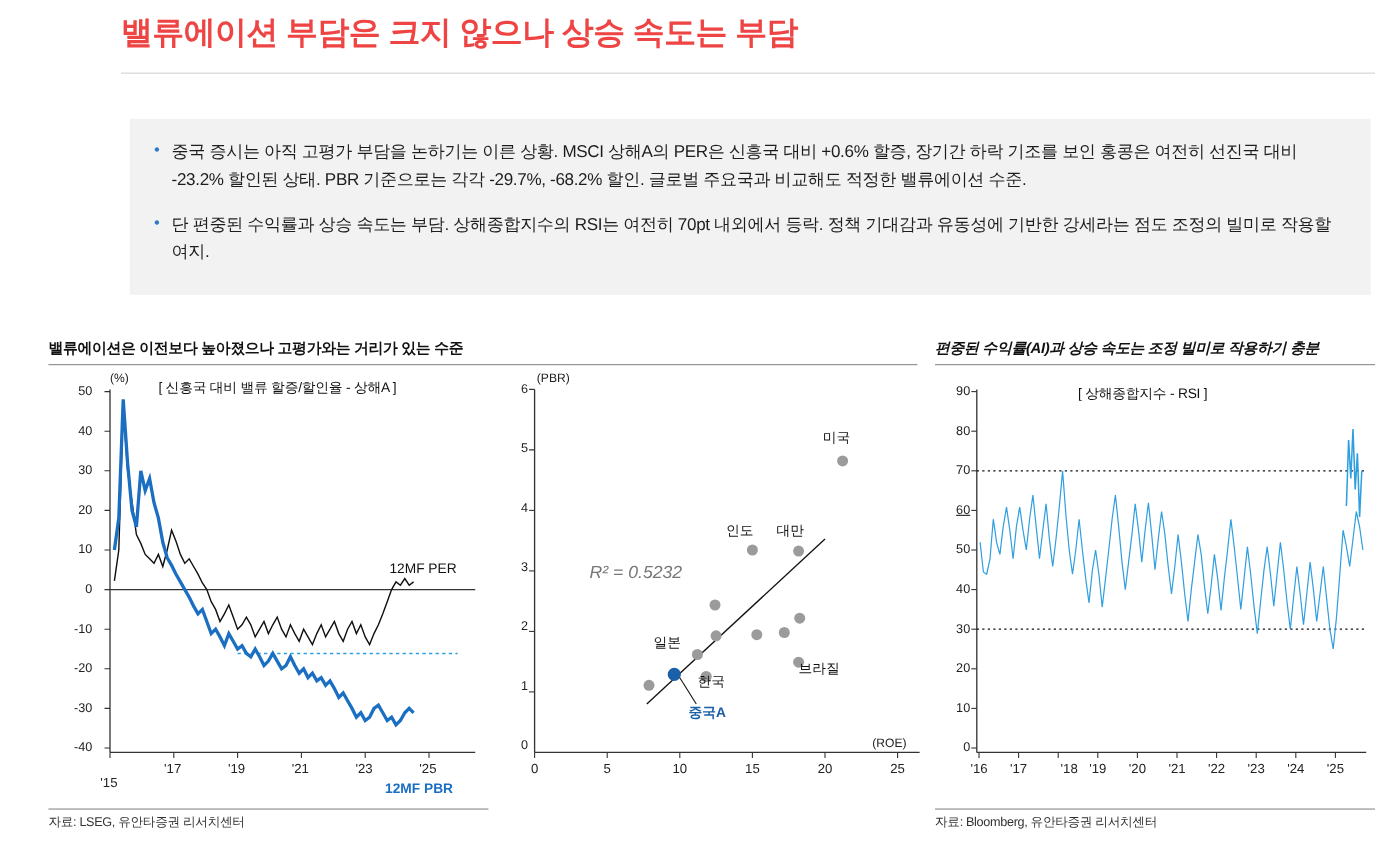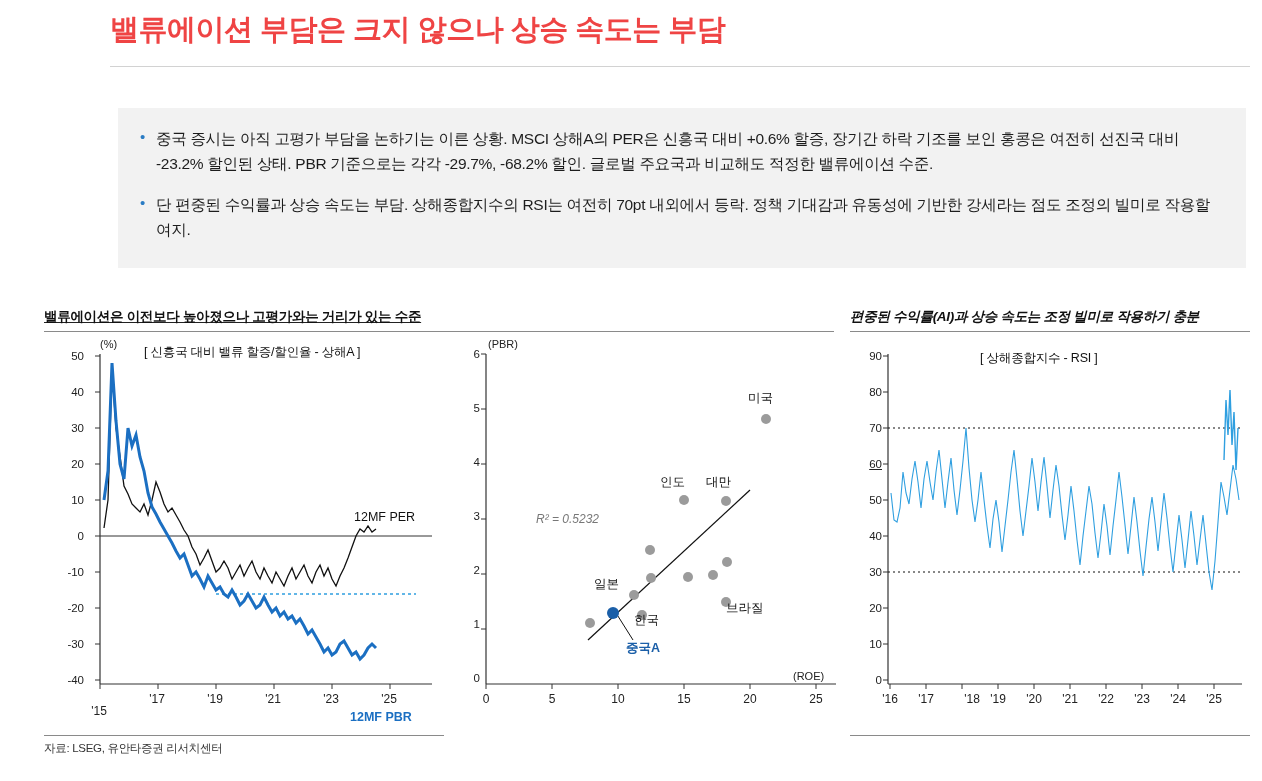--- a/index.html
+++ b/index.html
@@ -67,21 +67,21 @@
       <div class="bullet-dot">•</div>
       <div class="bullet-text">중국 증시는 아직 고평가 부담을 논하기는 이른 상황. MSCI 상해A의 PER은 신흥국 대비 +0.6% 할증, 장기간 하락 기조를 보인 홍콩은 여전히 선진국 대비 -23.2% 할인된 상태. PBR 기준으로는 각각 -29.7%, -68.2% 할인. 글로벌 주요국과 비교해도 적정한 밸류에이션 수준.</div>
     </div>
     <div class="bullet-row">
       <div class="bullet-dot">•</div>
       <div class="bullet-text">단 편중된 수익률과 상승 속도는 부담. 상해종합지수의 RSI는 여전히 70pt 내외에서 등락. 정책 기대감과 유동성에 기반한 강세라는 점도 조정의 빌미로 작용할 여지.</div>
     </div>
   </div>
 </div>
 
-<div class="chart-block" style="left:44px;top:308px;width:790px;text-decoration:underline;">
+<div class="chart-block" style="left:44px;top:308px;width:790px;">
   <div class="chart-caption">밸류에이션은 이전보다 높아졌으나 고평가와는 거리가 있는 수준</div>
   <div class="caption-rule"></div>
 </div>
 
 <div class="plot" style="position:absolute;left:44px;top:340px;width:400px;height:375px;">
   <div class="unit" style="left:56px;top:-2px;">(%)</div>
   <div class="chart-inner-title" style="left:100px;top:4px;">[ 신흥국 대비 밸류 할증/할인율 - 상해A ]</div>
 
   <div class="axis-label" style="left:6px;top:10px;width:34px;">50</div>
   <div class="axis-label" style="left:6px;top:46px;width:34px;">40</div>
@@ -157,21 +157,21 @@
   <div class="x-label" style="left:290px;top:352px;width:24px;">20</div>
   <div class="x-label" style="left:356px;top:352px;width:24px;">25</div>
 
   <div class="pt-label" style="left:300px;top:50px;">미국</div>
   <div class="pt-label" style="left:212px;top:134px;">인도</div>
   <div class="pt-label" style="left:258px;top:134px;">대만</div>
   <div class="pt-label" style="left:146px;top:236px;">일본</div>
   <div class="pt-label" style="left:186px;top:272px;">한국</div>
   <div class="pt-label" style="left:278px;top:260px;">브라질</div>
   <div class="pt-label" style="left:178px;top:300px;color:#1b5fa8;font-weight:bold;">중국A</div>
-  <div class="pt-label" style="left:88px;top:172px;color:#777;font-style:italic;font-size:12px;">R² = 0.5232</div>
+  <div class="pt-label" style="left:88px;top:172px;color:#777;font-style:italic;font-size:16px;">R² = 0.5232</div>
 
   <svg width="400" height="360" viewBox="0 0 400 360">
     <line x1="38" y1="14" x2="38" y2="344" stroke="#333" stroke-width="1.2"></line>
     <line x1="38" y1="344" x2="388" y2="344" stroke="#333" stroke-width="1.2"></line>
     <g stroke="#333" stroke-width="1">
       <line x1="33" y1="14" x2="38" y2="14"></line>
         <line x1="33" y1="69" x2="38" y2="69"></line>
       <line x1="33" y1="124" x2="38" y2="124"></line>
         <line x1="33" y1="179" x2="38" y2="179"></line>
       <line x1="33" y1="234" x2="38" y2="234"></line>
@@ -266,13 +266,14 @@
     </g>
     <line x1="38" y1="88" x2="392" y2="88" stroke="#111" stroke-width="1.2" stroke-dasharray="2,3"></line>
     <line x1="38" y1="232" x2="392" y2="232" stroke="#111" stroke-width="1.2" stroke-dasharray="2,3"></line>
     <polyline fill="none" stroke="#2f9fe0" stroke-width="1.1" points="41,153 44,180 47,182 50,168 53,132 56,153 59,164 62,139 65,121 68,142 71,168 74,139 77,121 80,142 83,160 86,132 89,110 92,139 95,168 98,142 101,118 104,150 107,175 110,150 113,121 116,88 119,128 122,160 125,182 128,160 131,132 134,160 137,186 140,208 143,179 146,160 149,182 152,212 155,186 158,160 161,132 164,110 167,139 170,171 173,196 176,171 179,146 182,118 185,142 188,171 191,142 194,117 197,146 200,178 203,150 206,125 209,146 212,175 215,200 218,175 221,146 224,171 227,200 230,225 233,196 236,171 239,146 242,164 245,193 248,218 251,193 254,164 257,186 260,215 263,186 266,160 269,132 272,157 275,185 278,214 281,186 284,157 287,182 290,211 293,236 296,207 299,179 302,157 305,182 308,211 311,182 314,153 317,178 320,207 323,232 326,203 329,175 332,200 335,228 338,200 341,171 344,196 347,225 350,200 353,175 356,204 359,232 362,250 365,221 368,182 371,142 374,157 377,175 380,150 383,125 386,139 389,160"></polyline>
     <polyline fill="none" stroke="#2f9fe0" stroke-width="1.4" points="374,120 376,60 378,95 380,50 382,105 384,72 386,130 388,88"></polyline>
   </svg>
 </div>
 
 <div class="chart-block" style="left:850px;top:735px;width:400px;">
   <div class="src-rule"></div>
+  <div class="chart-source">자료: Bloomberg, 유안타증권 리서치센터</div>
 </div>
 
 </body></html>

